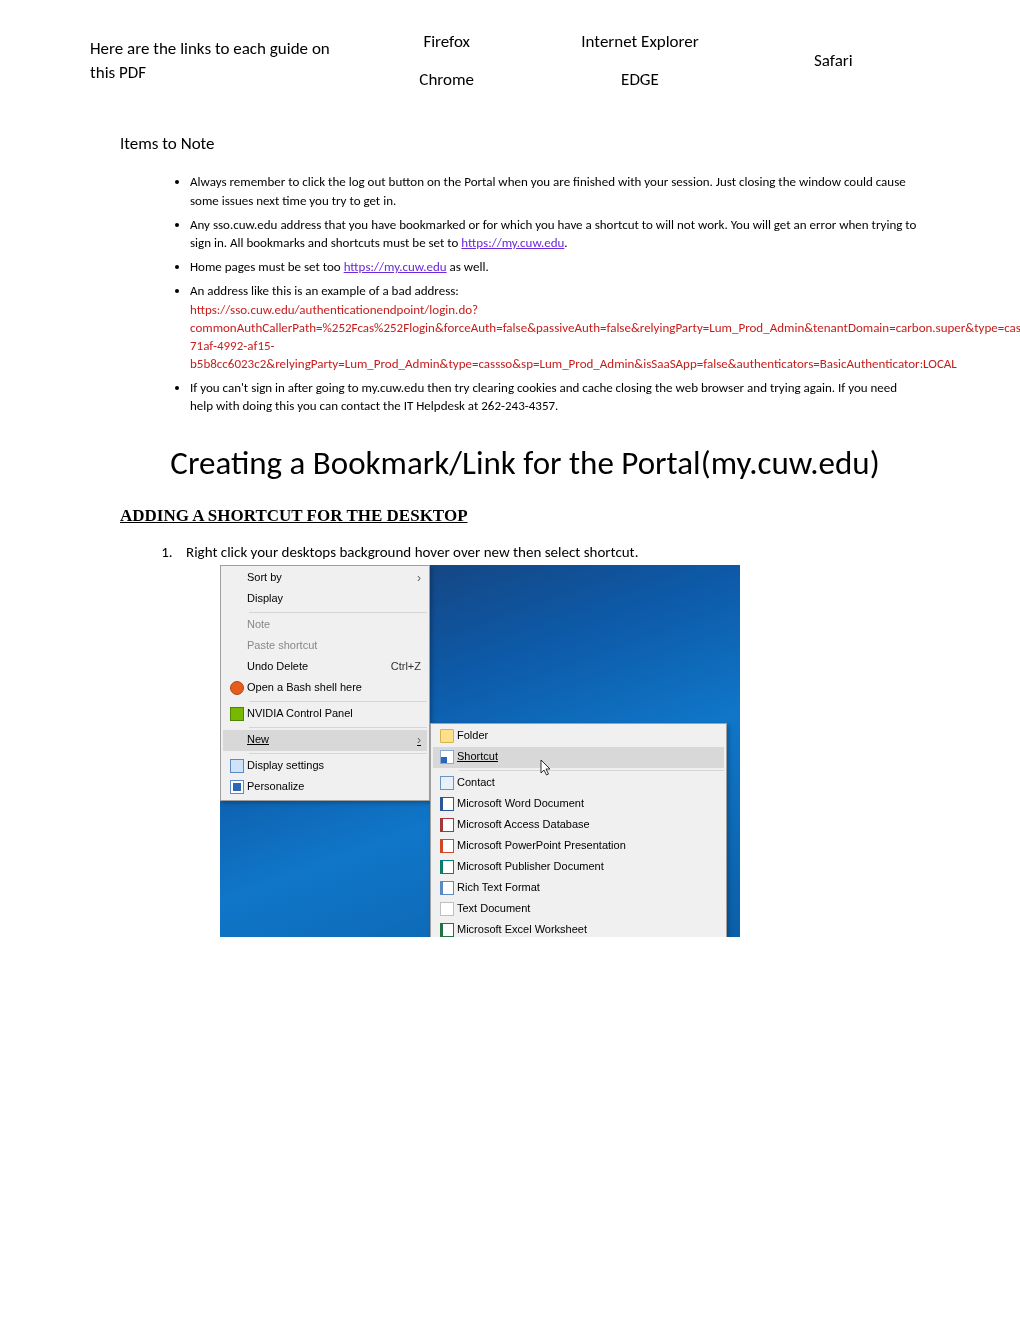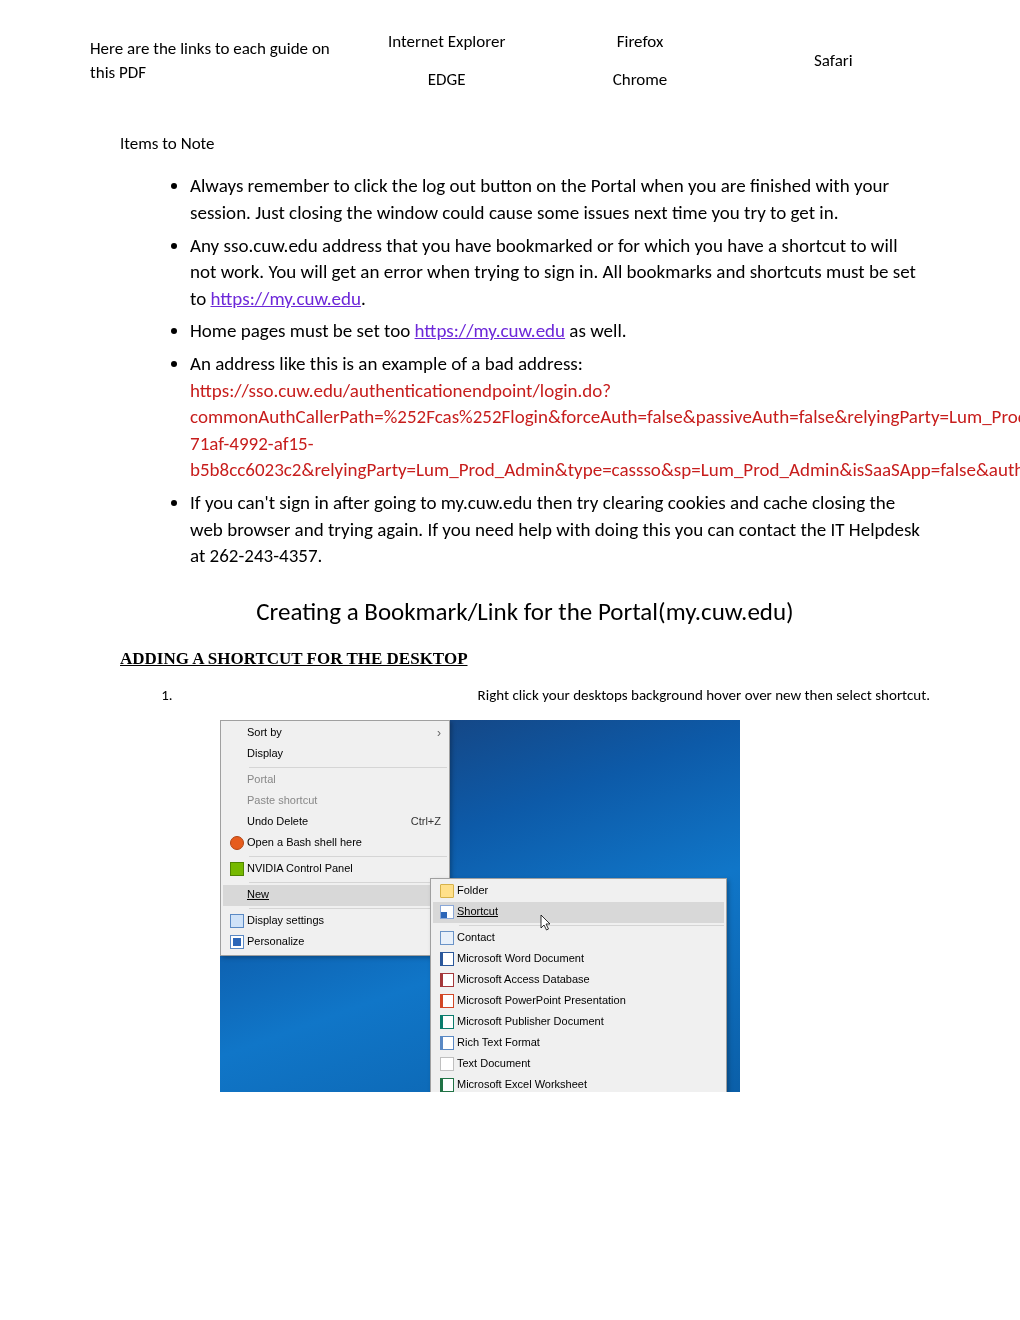--- a/index.html
+++ b/index.html
@@ -43,48 +43,47 @@
     .section-heading {
       font-size: 17px;
       margin-bottom: 18px;
     }
     ul.bullets {
       list-style: disc;
       padding-left: 70px;
       margin-bottom: 24px;
     }
     ul.bullets li {
-      font-size: 19px;
+      font-size: 13px;
       margin-bottom: 6px;
       padding-right: 10px;
     }
     .link-green {
       color: #6d28d9;
       text-decoration: underline;
     }
     .red-text {
       color: #c71d1c;
     }
     .page-title {
-      font-size: 25px;
+      font-size: 33px;
       text-align: center;
       margin: 10px 0 18px 0;
     }
     .subsection-heading {
       font-size: 17px;
       font-weight: bold;
       text-decoration: underline;
       margin-bottom: 14px;
       font-family: Liberation Serif, serif;
     }
     ol.numbered {
       list-style: decimal;
       padding-left: 56px;
-      margin-bottom: 14px;
-      text-align: right;
+      margin-bottom: 2px;
     }
     ol.numbered li {
       padding-left: 10px;
       font-size: 15px;
     }
     
     .screenshot {
       width: 520px;
       height: 372px;
       margin-left: 100px;
@@ -98,21 +97,21 @@
     .menu {
       position: absolute;
       background: #f0f0f0;
       border: 1px solid #a0a0a0;
       box-shadow: 2px 2px 4px rgba(0,0,0,0.25);
       padding: 2px;
     }
     .menu.primary {
       top: 0;
       left: 0;
-      width: 230px;
+      width: 210px;
     }
     .menu.secondary {
       top: 158px;
       left: 210px;
       width: 297px;
     }
     .menu-item {
       display: flex;
       align-items: center;
       height: 21px;
@@ -176,26 +175,26 @@
       pointer-events: none;
     }
   </style>
 </head>
 <body>
 
 <div class="top-nav">
   <div class="top-nav-left">Here are the links to each guide on this PDF</div>
   <div class="top-nav-cols">
     <div class="nav-col">
+      <a>Firefox</a>
+      <a>Chrome</a>
+    </div>
+    <div class="nav-col">
       <a>Internet Explorer</a>
       <a>EDGE</a>
-    </div>
-    <div class="nav-col">
-      <a>Firefox</a>
-      <a>Chrome</a>
     </div>
     <div class="nav-col safari">
       <a>Safari</a>
     </div>
   </div>
 </div>
 
 <div class="body-content">
   <div class="section-heading">Items to Note</div>
 
@@ -229,21 +228,21 @@
           <span class="label">Sort by</span>
           <span class="chevron">›</span>
         </div>
         <div class="menu-item">
           <span class="icon-slot"></span>
           <span class="label">Display</span>
         </div>
         <div class="separator"></div>
         <div class="menu-item disabled">
           <span class="icon-slot"></span>
-          <span class="label">Portal</span>
+          <span class="label">Note</span>
         </div>
         <div class="menu-item disabled">
           <span class="icon-slot"></span>
           <span class="label">Paste shortcut</span>
         </div>
         <div class="menu-item">
           <span class="icon-slot"></span>
           <span class="label">Undo Delete</span>
           <span class="shortcut">Ctrl+Z</span>
         </div>

